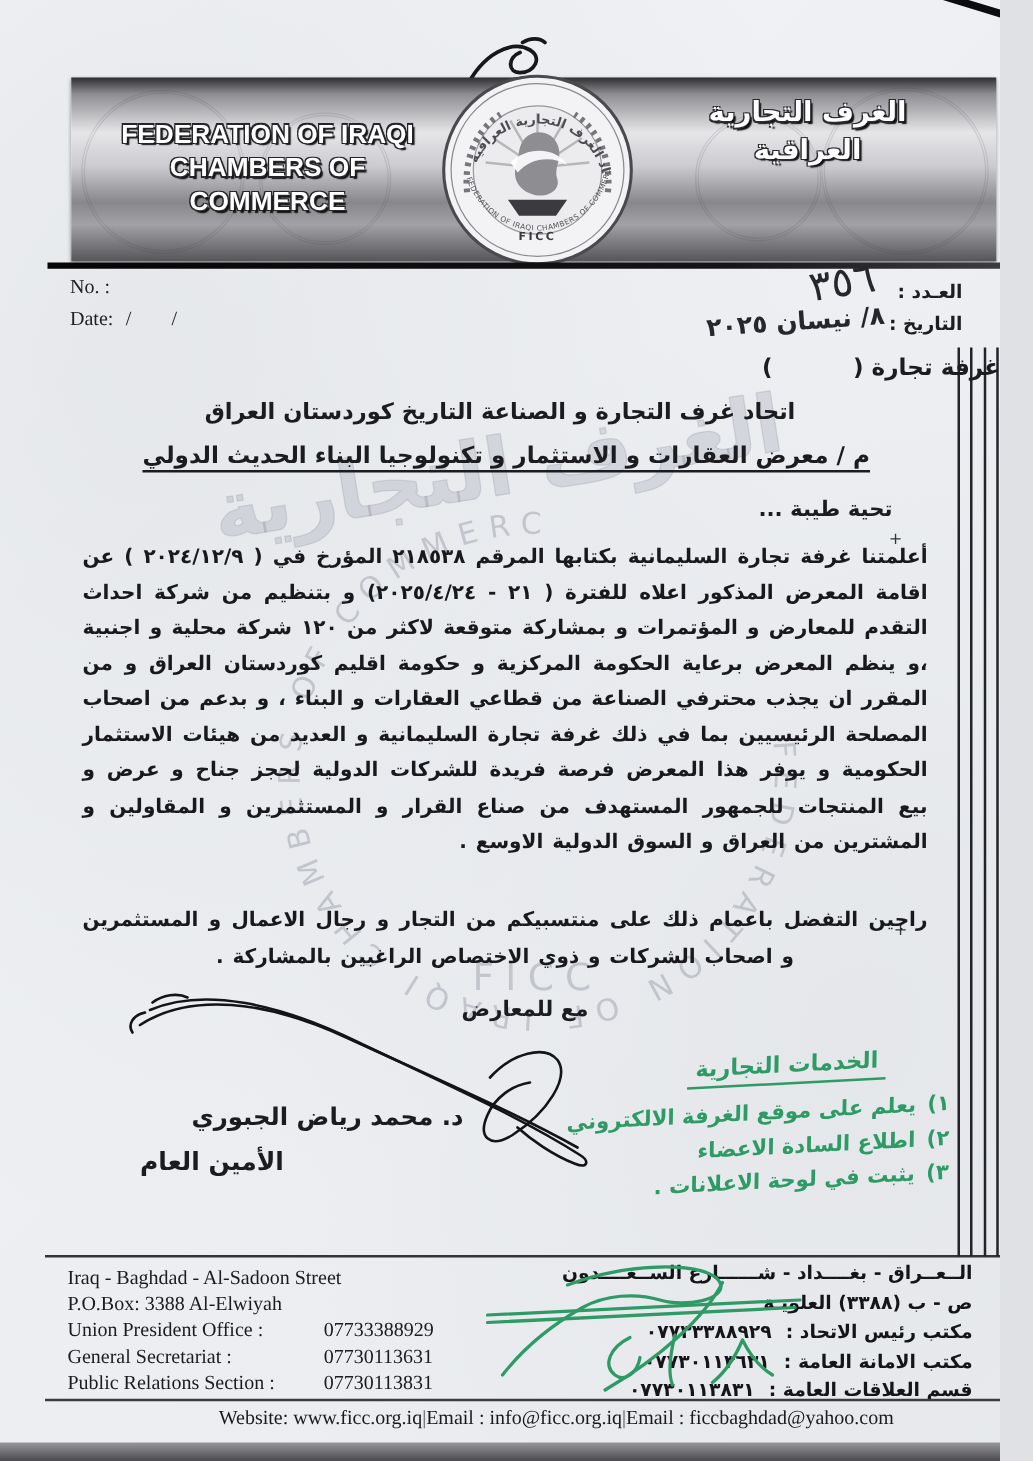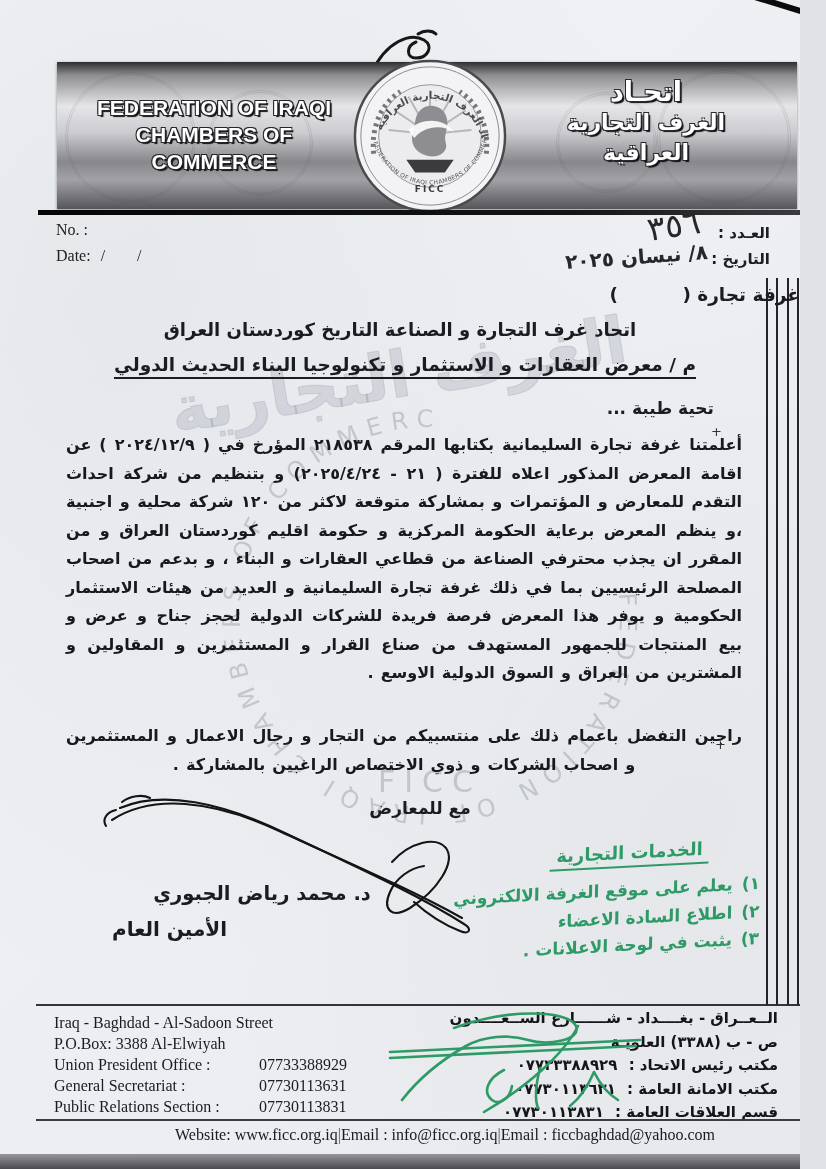--- a/index.html
+++ b/index.html
@@ -121,21 +121,20 @@
   <div class="header">
     <div class="stamp st1"></div>
     <div class="stamp st2"></div>
     <div class="stamp st3"></div>
     <div class="stamp st4"></div>
     <div class="head-en">
       <div>FEDERATION OF IRAQI</div>
       <div>CHAMBERS OF COMMERCE</div>
     </div>
     <div class="head-ar">
-      <div class="ar1">اتحـاد</div>
       <div class="ar2">الغرف التجارية العراقية</div>
     </div>
   </div>
 
   <svg class="logo" width="158" height="158" viewBox="0 0 160 160">
     <circle cx="80" cy="80" r="76" fill="#f3f3f5" stroke="#49494e" stroke-width="2.5"></circle>
     <circle cx="80" cy="80" r="70" fill="none" stroke="#8a8a8e" stroke-width="1"></circle>
     <circle cx="80" cy="80" r="52" fill="#ececef" stroke="#97979b" stroke-width="1"></circle>
     <g stroke="#b7b7ba" stroke-width="2">
       <path d="M80 78 L80 34 M80 78 L58 40 M80 78 L44 54 M80 78 L38 74 M80 78 L102 40 M80 78 L116 54 M80 78 L122 74"></path>

